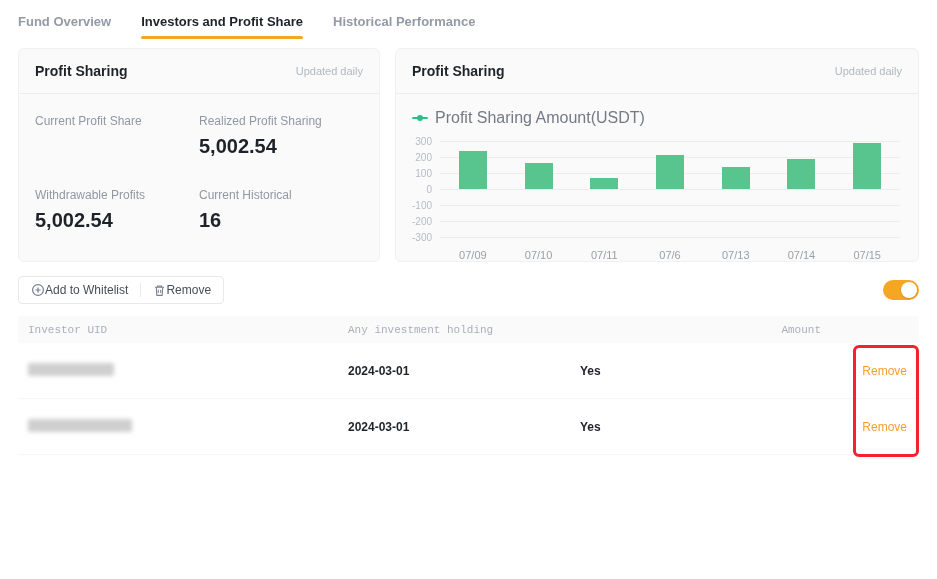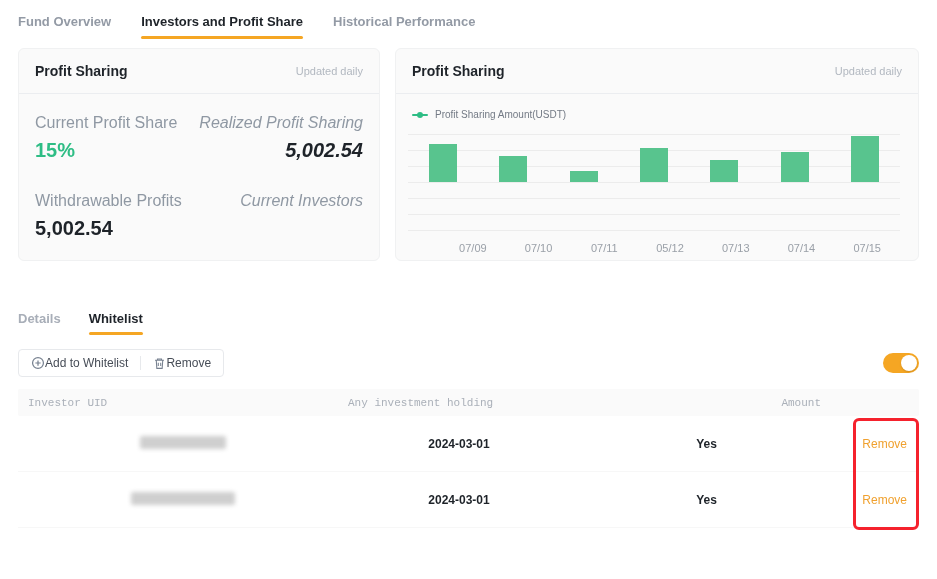--- a/index.html
+++ b/index.html
@@ -26,31 +26,31 @@
 
   
   .cards{display:flex;gap:15px;margin:9px 18px 0;}
   .card{background:var(--card-bg);border:1px solid var(--card-border);border-radius:6px;}
   .card-header{display:flex;justify-content:space-between;align-items:center;padding:14px 16px;border-bottom:1px solid #ebedf0;}
   .card-title{font-size:14px;font-weight:700;color:var(--dark);}
   .updated{font-size:11px;color:var(--lightgray);margin-left:32px;}
 
   .stats-card{width:362px;flex:none;}
   .stats-grid{display:grid;grid-template-columns:1fr 1fr;row-gap:30px;padding:20px 16px;}
-  .metric .m-label{font-size:16px;color:var(--gray);}
+  .metric .m-label{font-size:12px;color:var(--gray);}
   .metric .m-value{font-size:20px;font-weight:700;color:var(--dark);margin-top:7px;}
-  .metric.right{text-align:right;font-style:italic;}
+  .metric.right{text-align:left;}
   .m-value.green{color:var(--green);}
 
   .chart-card{flex:1;display:flex;flex-direction:column;}
   .legend{display:flex;align-items:center;gap:7px;margin:15px 16px 12px;}
   .legend-marker{position:relative;width:16px;height:6px;display:inline-block;}
   .legend-line{position:absolute;left:0;right:0;top:2px;height:2px;background:var(--green);border-radius:1px;}
   .legend-dot{position:absolute;left:5px;top:0;width:6px;height:6px;border-radius:50%;background:var(--green);}
-  .legend-label{font-size:10px;color:#737a85;}
+  .legend-label{font-size:16px;color:#737a85;}
 
   .chart{display:flex;height:96px;margin:2px 18px 0 12px;}
   .y-axis{position:relative;width:32px;flex:none;}
   .ytick{position:absolute;right:8px;transform:translateY(-50%);font-size:10px;color:#b6bcc4;}
   .plot{position:relative;flex:1;}
   .gridline{position:absolute;left:0;right:0;height:1px;background:#ececec;}
   .bar{position:absolute;width:28px;background:var(--bar);}
   .x-axis{display:flex;margin:12px 18px 0 44px;}
   .xtick{flex:1;text-align:center;font-size:11px;color:#9aa0a8;}
 
@@ -68,21 +68,21 @@
   .toggle{width:36px;height:20px;border-radius:10px;background:var(--accent);position:relative;cursor:pointer;}
   .toggle .knob{position:absolute;top:2px;right:2px;width:16px;height:16px;border-radius:50%;background:#fff;box-shadow:0 1px 2px rgba(0,0,0,.15);}
 
   
   .table{margin:12px 18px 0;position:relative;}
   .thead,.trow{display:grid;grid-template-columns:320px 232px 1fr 86px;align-items:center;}
   .thead{background:#fafafa;height:27px;border-radius:2px;font-family:Liberation Mono, monospace;}
   .th{font-size:11px;color:#aab0b9;padding-left:10px;}
   .th.actions,.td.actions{text-align:right;padding-right:12px;}
   .trow{height:56px;border-bottom:1px solid #f7f7f7;}
-  .td{font-size:12px;font-weight:700;color:var(--dark);padding-left:10px;text-align:center;}
+  .td{font-size:12px;font-weight:700;color:var(--dark);padding-left:10px;}
   .uid-blur{display:inline-block;height:13px;background:#cfcfcf;border-radius:2px;filter:blur(2px);}
   .uid-blur.w1{width:86px;}
   .uid-blur.w2{width:104px;}
   .remove-link{font-size:12px;font-weight:400;color:var(--link);text-decoration:none;cursor:pointer;}
   .highlight-box{position:absolute;top:29px;right:0;width:66px;height:112px;border:3px solid var(--highlight);border-radius:6px;pointer-events:none;}
   svg.icon{flex:none;}
 </style>
 </head>
 <body>
 
@@ -97,49 +97,58 @@
   <div class="cards">
 
     <section class="card stats-card">
       <div class="card-header">
         <div class="card-title">Profit Sharing</div>
         <div class="updated">Updated daily</div>
       </div>
       <div class="stats-grid">
         <div class="metric">
           <div class="m-label">Current Profit Share</div>
-          <div class="m-value green">15%</div>
         </div>
         <div class="metric right">
           <div class="m-label">Realized Profit Sharing</div>
           <div class="m-value">5,002.54</div>
         </div>
         <div class="metric">
           <div class="m-label">Withdrawable Profits</div>
           <div class="m-value">5,002.54</div>
         </div>
         <div class="metric right">
-          <div class="m-label">Current Investors</div>
+          <div class="m-label">Current Historical</div>
+          <div class="m-value">16</div>
         </div>
       </div>
     </section>
 
     <section class="card chart-card">
       <div class="card-header">
         <div class="card-title">Profit Sharing</div>
         <div class="updated">Updated daily</div>
       </div>
       <div class="legend">
         <span class="legend-marker">
             <span class="legend-line"></span>
             <span class="legend-dot"></span>
           </span>
         <span class="legend-label">Profit Sharing Amount(USDT)</span>
       </div>
       <div class="chart">
+        <div class="y-axis">
+            <div class="ytick" style="top: 0%;">300</div>
+            <div class="ytick" style="top: 16.6667%;">200</div>
+            <div class="ytick" style="top: 33.3333%;">100</div>
+            <div class="ytick" style="top: 50%;">0</div>
+            <div class="ytick" style="top: 66.6667%;">-100</div>
+            <div class="ytick" style="top: 83.3333%;">-200</div>
+            <div class="ytick" style="top: 100%;">-300</div>
+          </div>
         <div class="plot">
             <div class="gridline" style="top: 0%;"></div>
             <div class="gridline" style="top: 16.6667%;"></div>
             <div class="gridline" style="top: 33.3333%;"></div>
             <div class="gridline" style="top: 50%;"></div>
             <div class="gridline" style="top: 66.6667%;"></div>
             <div class="gridline" style="top: 83.3333%;"></div>
             <div class="gridline" style="top: 100%;"></div>
             <div class="bar" style="left: calc(7.14286% - 14px); bottom: 50%; height: 40%;"></div>
             <div class="bar" style="left: calc(21.4286% - 14px); bottom: 50%; height: 26.6667%;"></div>
@@ -147,32 +156,28 @@
             <div class="bar" style="left: calc(50% - 14px); bottom: 50%; height: 35%;"></div>
             <div class="bar" style="left: calc(64.2857% - 14px); bottom: 50%; height: 23.3333%;"></div>
             <div class="bar" style="left: calc(78.5714% - 14px); bottom: 50%; height: 31.6667%;"></div>
             <div class="bar" style="left: calc(92.8571% - 14px); bottom: 50%; height: 47.5%;"></div>
           </div>
       </div>
       <div class="x-axis">
           <div class="xtick">07/09</div>
           <div class="xtick">07/10</div>
           <div class="xtick">07/11</div>
-          <div class="xtick">05/12</div>
+          <div class="xtick">07/6</div>
           <div class="xtick">07/13</div>
           <div class="xtick">07/14</div>
           <div class="xtick">07/15</div>
         </div>
     </section>
   </div>
 
-  <div class="subtabs">
-    <div class="subtab">Details</div>
-    <div class="subtab active">Whitelist</div>
-  </div>
 
   <div class="toolbar">
     <div class="btn-group">
       <button class="tool-btn">
         <svg class="icon" width="14" height="14" viewBox="0 0 16 16">
           <circle cx="8" cy="8" r="6.2" fill="none" stroke="#76808f" stroke-width="1.4"></circle>
           <path d="M8 5v6M5 8h6" stroke="#76808f" stroke-width="1.4"></path>
         </svg>
         <span>Add to Whitelist</span>
       </button>

